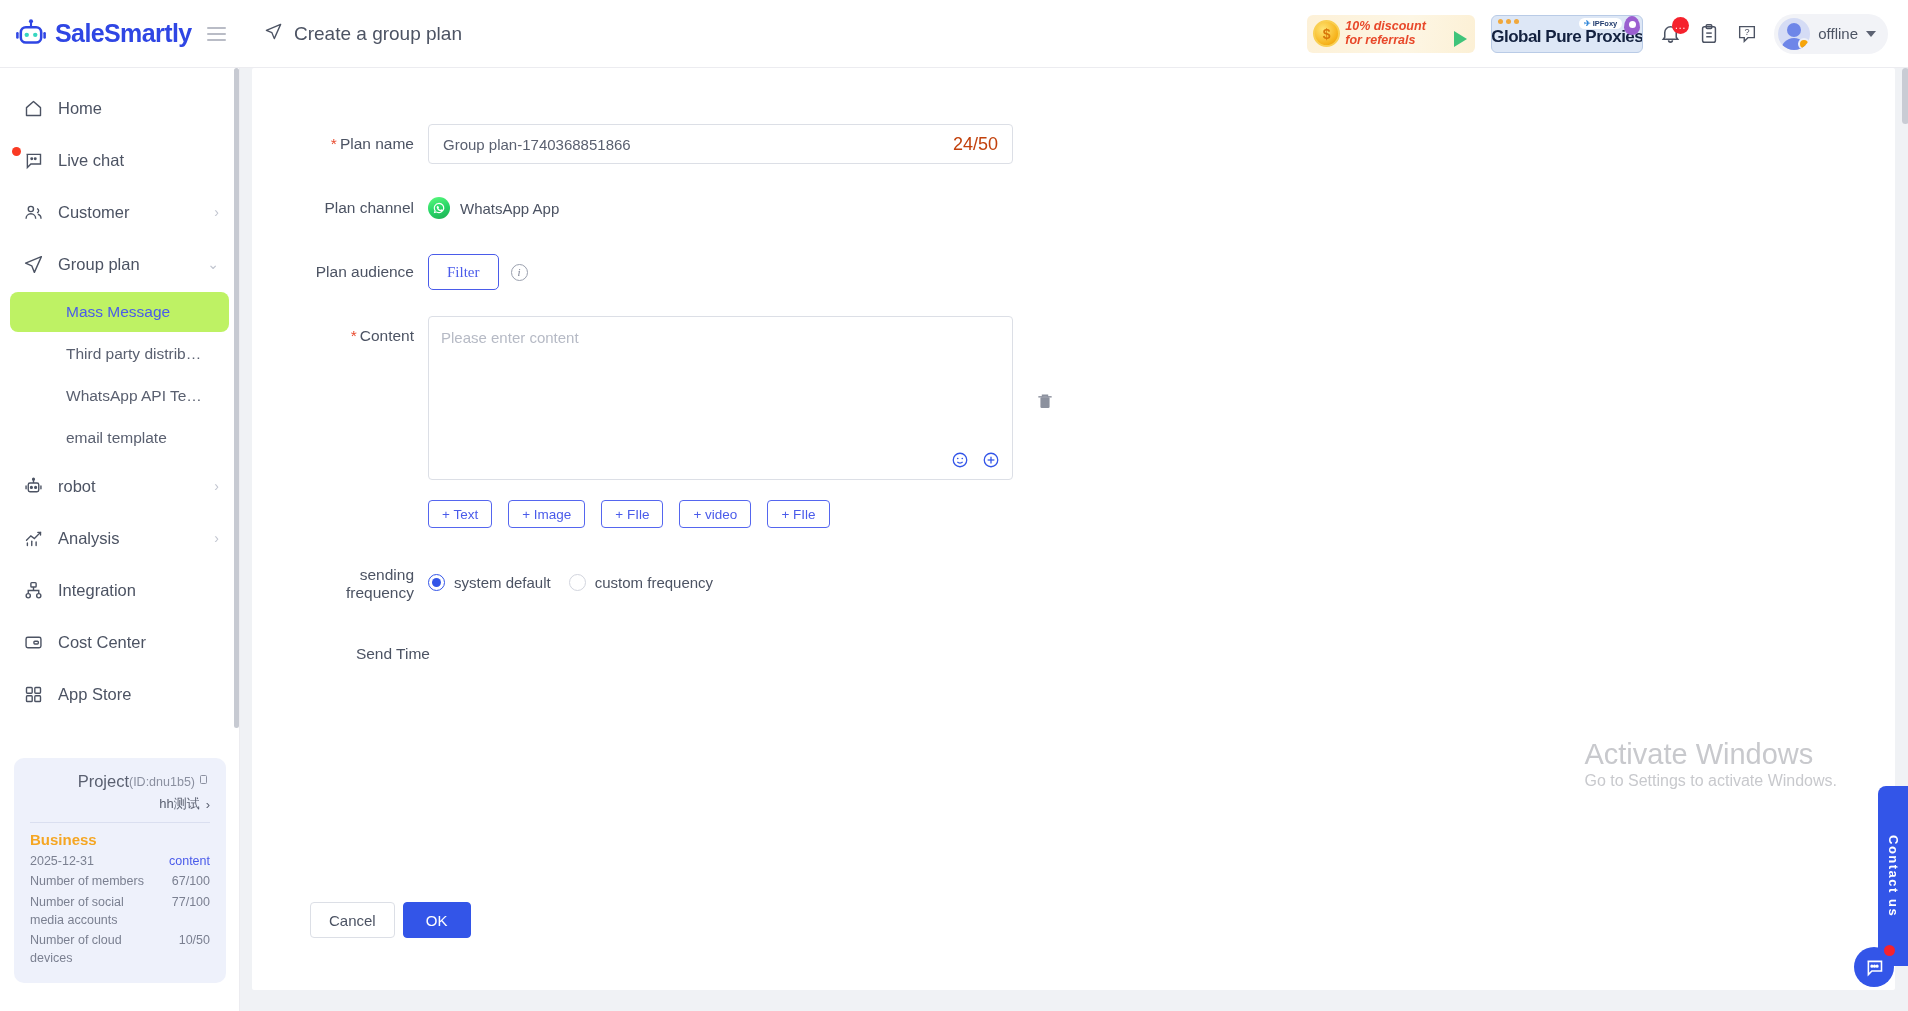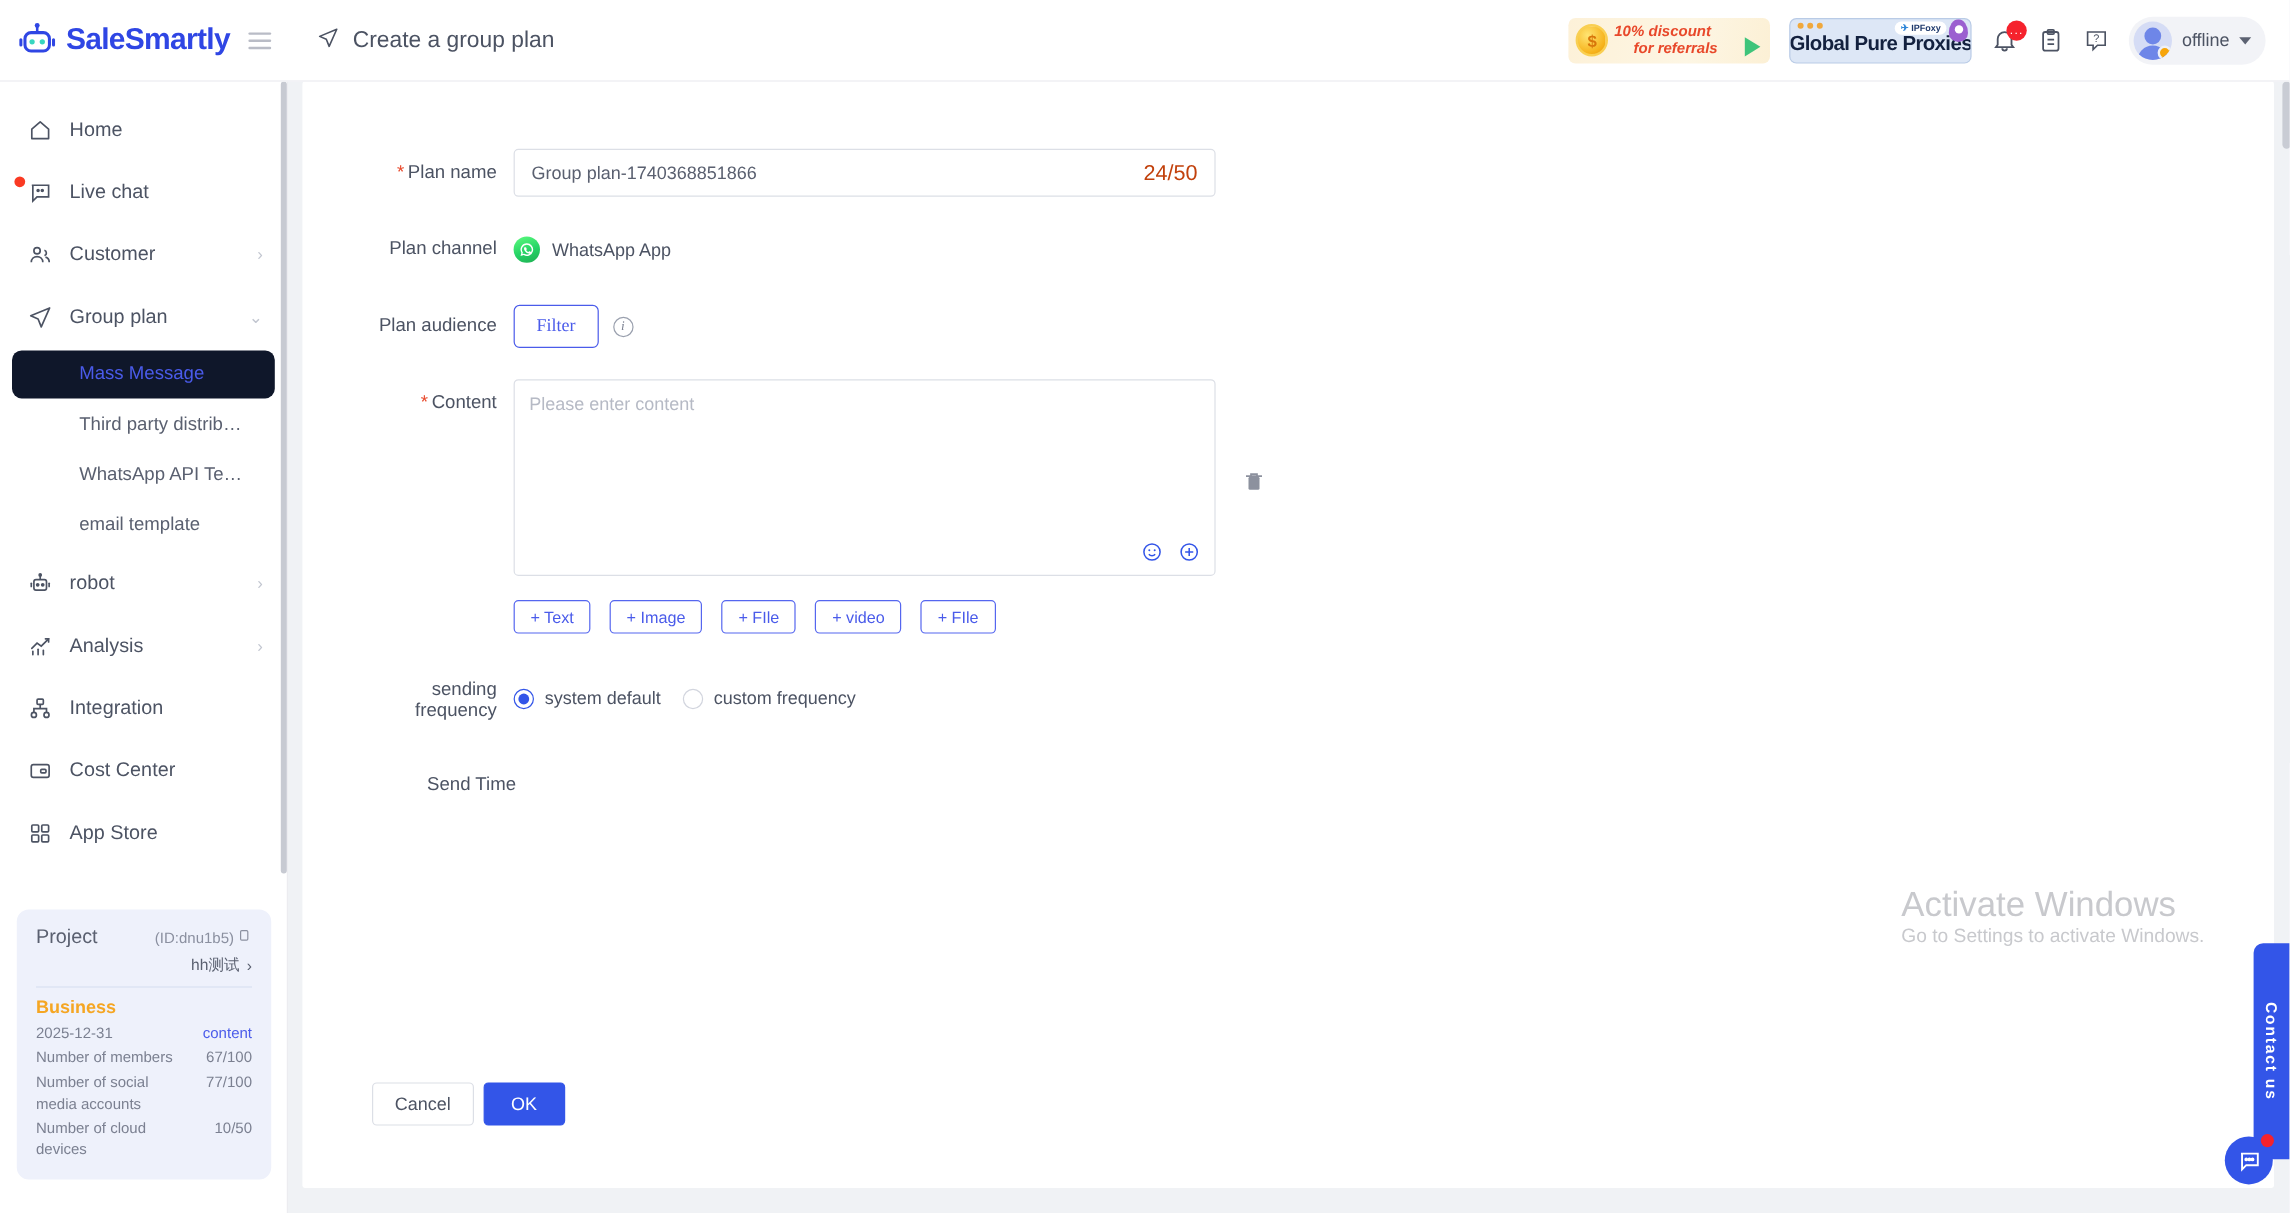--- a/index.html
+++ b/index.html
@@ -46,21 +46,21 @@
     padding-left: 6px;
   }
   .ad1 .coin {
     width: 27px; height: 27px; border-radius: 50%;
     background: radial-gradient(circle at 35% 32%, #ffe473, #f6b21a 70%, #e08f09);
     border: 2px solid #f9cf52; display:flex; align-items:center; justify-content:center;
     color:#d8760a; font-weight:bold; font-size:14px; flex:none;
   }
   .ad1 .txt { margin-left: 5px; line-height: 1.05; }
   .ad1 .t1 { font-size: 12.5px; font-weight: bold; font-style: italic; color:#e8482a; white-space:nowrap;}
-  .ad1 .t2 { font-size: 12.5px; font-weight: bold; font-style: italic; color:#e8482a; white-space:nowrap;margin-left:16px;}
+  .ad1 .t2 { font-size: 12.5px; font-weight: bold; font-style: italic; color:#e8482a; white-space:nowrap;}
   .ad1 .play {
     position:absolute; right:8px; bottom:6px; width:0; height:0;
     border-left: 13px solid #3fc47a; border-top: 8px solid transparent; border-bottom: 8px solid transparent;
   }
   .ad2 {
     width: 152px; background: #dde7f6; border: 1px solid #b9cbe6;
     flex-direction: column; justify-content: center; padding: 0 6px; position: relative;
   }
   .ad2 .bar {
     position:absolute; top:3px; left:6px; display:flex; gap:3px;
@@ -113,27 +113,27 @@
     position:relative; height:52px; display:flex; align-items:center;
     padding-left:22px; gap:14px; cursor:pointer; color:#4c5363; font-size:16.5px;
   }
   .nav-item .ico { width:22px; height:22px; flex:none; display:flex; align-items:center; justify-content:center; color:#4c5363;}
   .nav-item .chev { margin-left:auto; margin-right:20px; color:#c2c6d0; font-size:14px; }
   .nav-item .live-dot{ position:absolute; left:12px; top:13px; width:9px;height:9px;border-radius:50%;background:#fa3a23;}
   .subnav-item {
     height:40px; display:flex; align-items:center; padding-left:56px;
     font-size:15.5px; color:#5a6070; cursor:pointer; margin: 2px 10px; border-radius:8px;
   }
-  .subnav-item.active { background:#0f172a; color:#4a5bea; }
+  .subnav-item.active { background:#bef264; color:#4a5bea; }
 
   .project-card {
     position:absolute; left:14px; bottom:28px; width:212px;
     background:#eef1fb; border-radius:10px; padding:14px 16px 16px 16px;
   }
-  .pc-row { display:flex; align-items:center; justify-content:space-between; }
+  .pc-row { display:flex; align-items:center; justify-content:flex-end; }
   .pc-title { font-size:16.5px; color:#5a6070; }
   .pc-id { font-size:12.5px; color:#8b90a0; display:flex; align-items:center; gap:3px;}
   .pc-sub { display:flex; align-items:center; justify-content:flex-end; gap:6px; font-size:13px; color:#5a6070; margin-top:4px;}
   .pc-div { height:1px; background:#dadff0; margin:9px 0 8px 0; }
   .pc-plan { font-size:15px; font-weight:bold; color:#f5a623; margin-bottom:4px; }
   .pc-line { display:flex; justify-content:space-between; align-items:flex-start; font-size:12.5px; color:#7b8091; line-height:1.45; margin-top:2px; gap:6px;}
   .pc-line .lbl { max-width:120px; }
   .pc-line .val { white-space:nowrap; }
   .pc-line .val.link { color:#4a5bea; cursor:pointer; }
 

